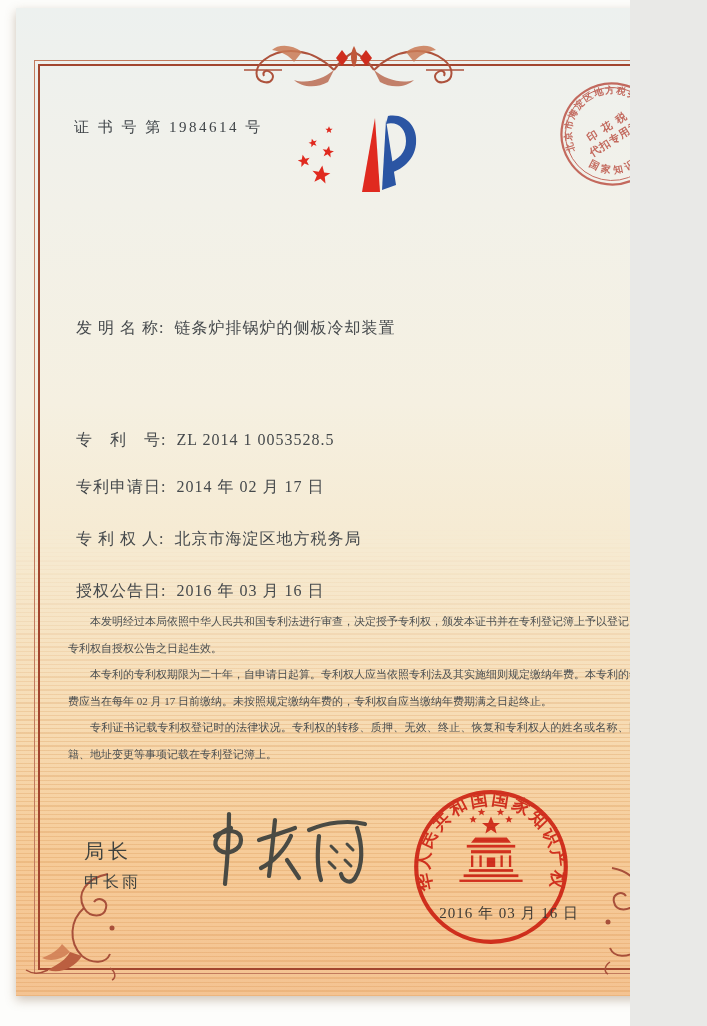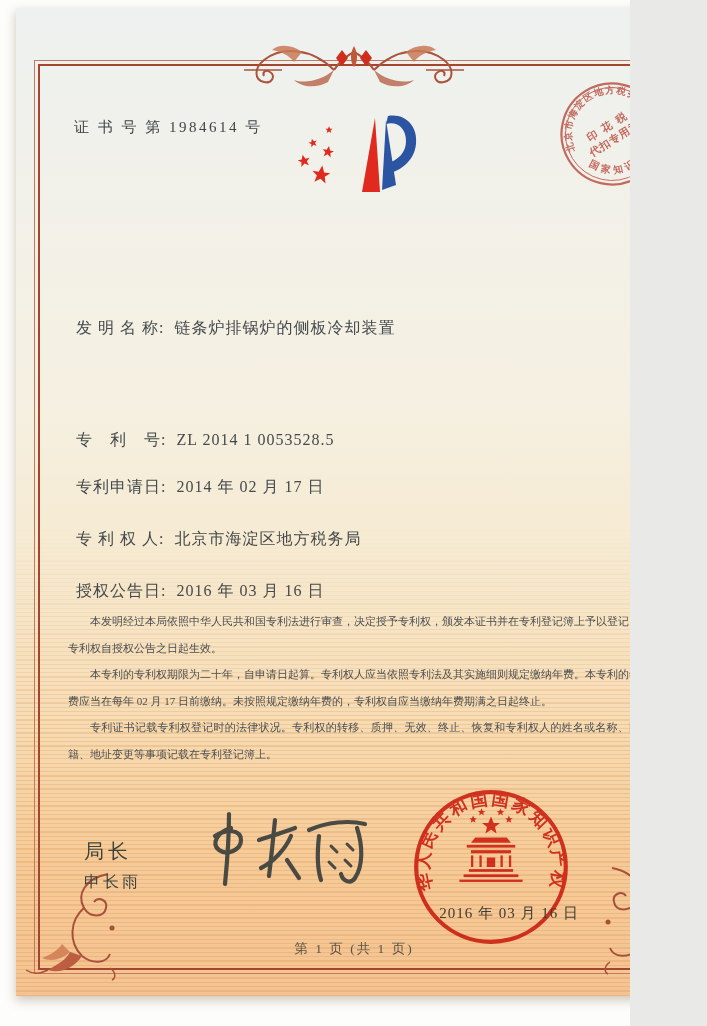--- a/index.html
+++ b/index.html
@@ -188,15 +188,14 @@
           <textPath href="#taxTop" startOffset="50%" text-anchor="middle">北京市海淀区地方税务局</textPath>
         </text>
         <text x="70" y="64" font-size="12" font-weight="bold" text-anchor="middle" letter-spacing="2">印 花 税</text>
         <text x="70" y="80" font-size="12" font-weight="bold" text-anchor="middle" letter-spacing="1">代扣专用章</text>
         <text font-size="11" font-weight="bold" letter-spacing="4">
           <textPath href="#taxBottom" startOffset="50%" text-anchor="middle">国家知识产权局</textPath>
         </text>
       </g>
     </svg>
 
-    <div class="abs footer">第 1 页 (共 1 页)</div>
   </div>
 </div>
 
 </body></html>

